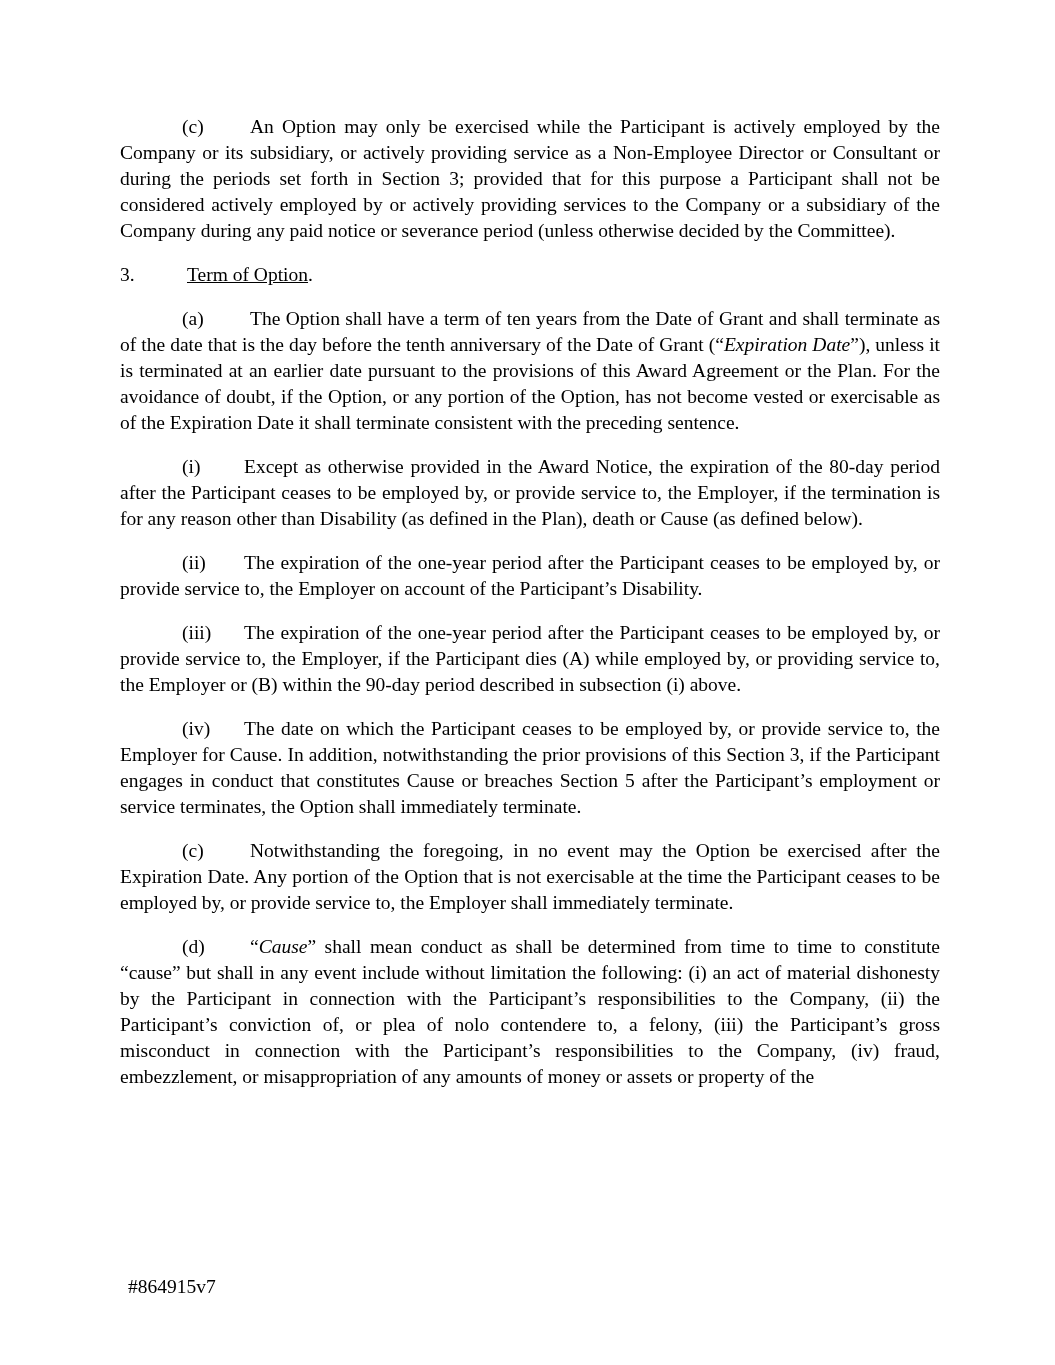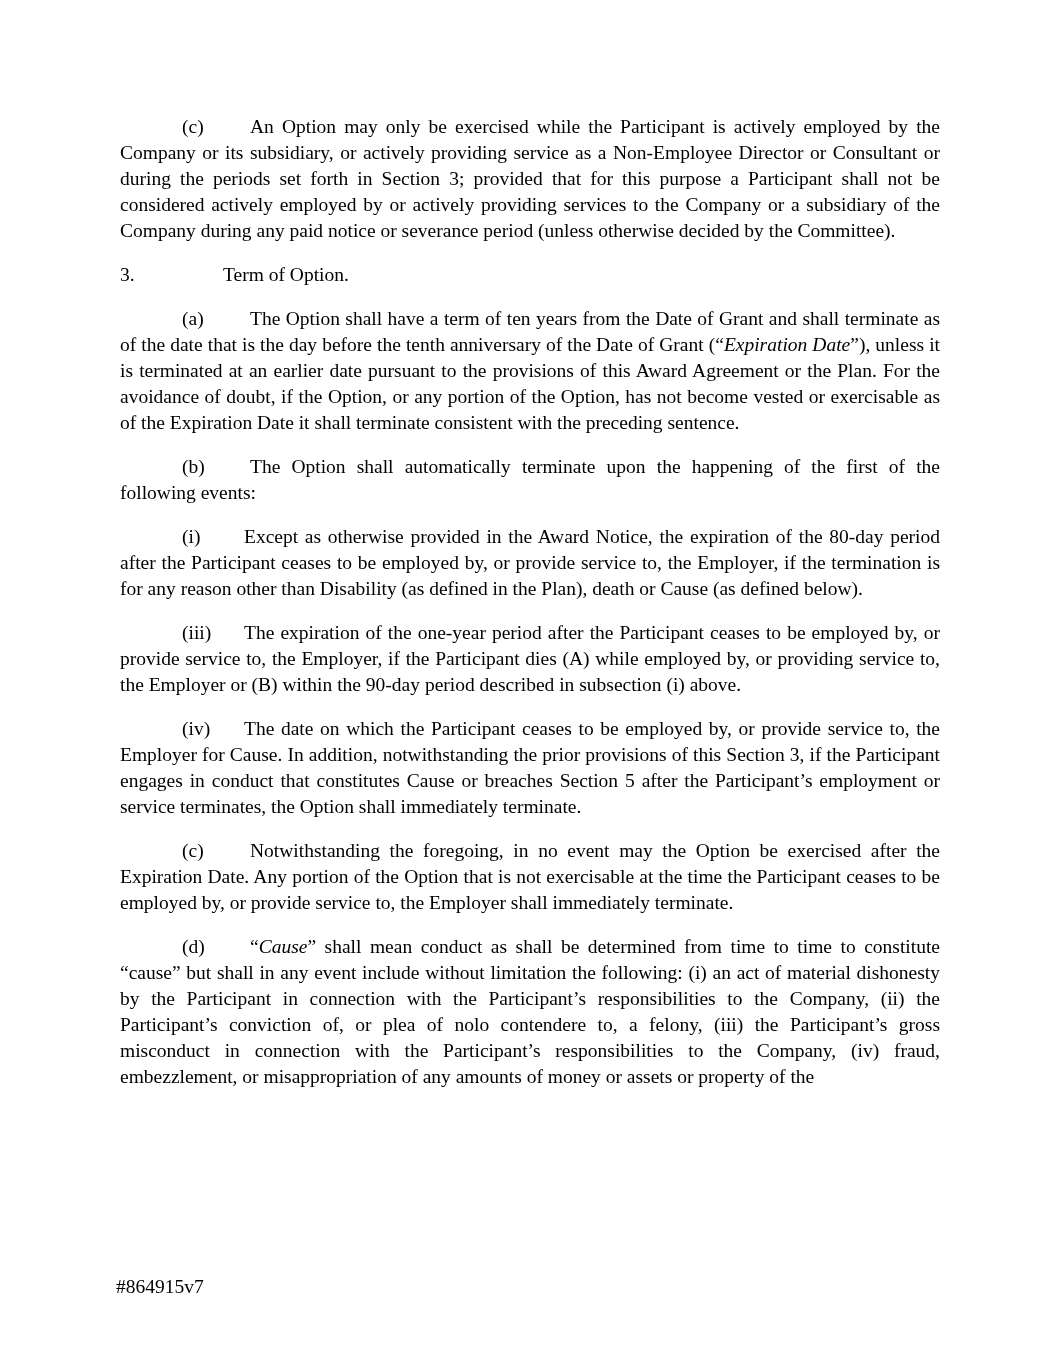--- a/index.html
+++ b/index.html
@@ -39,48 +39,48 @@
     margin-left: 67px;
   }
   .sub .plabel {
     width: 62px;
   }
   .hnum {
     display: inline-block;
     width: 67px;
   }
   .utitle {
-    margin-left: 36px;
+    text-decoration: underline;
   }
   .term {
     font-style: italic;
   }
   .footer {
     position: absolute;
-    left: 116px;
+    left: 128px;
     top: 1274px;
     font-size: 19.5px;
     line-height: 26px;
   }
 </style>
 </head>
 <body>
 
 <div class="page">
 
   <p class="para"><span class="plabel">(c)</span><span>An Option may only be exercised while the Participant is actively employed by the Company or its subsidiary, or actively providing service as a Non-Employee Director or Consultant or during the periods set forth in Section 3; provided that for this purpose a Participant shall not be considered actively employed by or actively providing services to the Company or a subsidiary of the Company during any paid notice or severance period (unless otherwise decided by the Committee).</span></p>
 
   <p class="heading"><span class="hnum">3.</span><span class="utitle">Term of Option</span><span>.</span></p>
 
   <p class="para"><span class="plabel">(a)</span><span>The Option shall have a term of ten years from the Date of Grant and shall terminate as of the date that is the day before the tenth anniversary of the Date of Grant (“</span><span class="term">Expiration Date</span><span>”), unless it is terminated at an earlier date pursuant to the provisions of this Award Agreement or the Plan.  For the avoidance of doubt, if the Option, or any portion of the Option, has not become vested or exercisable as of the Expiration Date it shall terminate consistent with the preceding sentence.</span></p>
 
-  <p class="para"><span class="plabel">(b)</span><span>The Option shall automatically terminate upon the happening of the first of the following events:</span></p>
 
   <p class="para sub"><span class="plabel">(i)</span><span>Except as otherwise provided in the Award Notice, the expiration of the 80-day period after the Participant ceases to be employed by, or provide service to, the Employer, if the termination is for any reason other than Disability (as defined in the Plan), death or Cause (as defined below).</span></p>
 
+  <p class="para sub"><span class="plabel">(ii)</span><span>The expiration of the one-year period after the Participant ceases to be employed by, or provide service to, the Employer on account of the Participant’s Disability.</span></p>
 
   <p class="para sub"><span class="plabel">(iii)</span><span>The expiration of the one-year period after the Participant ceases to be employed by, or provide service to, the Employer, if the Participant dies (A) while employed by, or providing service to, the Employer or (B) within the 90-day period described in subsection (i) above.</span></p>
 
   <p class="para sub"><span class="plabel">(iv)</span><span>The date on which the Participant ceases to be employed by, or provide service to, the Employer for Cause.  In addition, notwithstanding the prior provisions of this Section 3, if the Participant engages in conduct that constitutes Cause or breaches Section 5 after the Participant’s employment or service terminates, the Option shall immediately terminate.</span></p>
 
   <p class="para"><span class="plabel">(c)</span><span>Notwithstanding the foregoing, in no event may the Option be exercised after the Expiration Date.  Any portion of the Option that is not exercisable at the time the Participant ceases to be employed by, or provide service to, the Employer shall immediately terminate.</span></p>
 
   <p class="para"><span class="plabel">(d)</span><span>“</span><span class="term">Cause</span><span>” shall mean conduct as shall be determined from time to time to constitute “cause” but shall in any event include without limitation the following: (i) an act of material dishonesty by the Participant in connection with the Participant’s responsibilities to the Company, (ii) the Participant’s conviction of, or plea of nolo contendere to, a felony, (iii) the Participant’s gross misconduct in connection with the Participant’s responsibilities to the Company, (iv) fraud, embezzlement, or misappropriation of any amounts of money or assets or property of the</span></p>
 
 </div>

